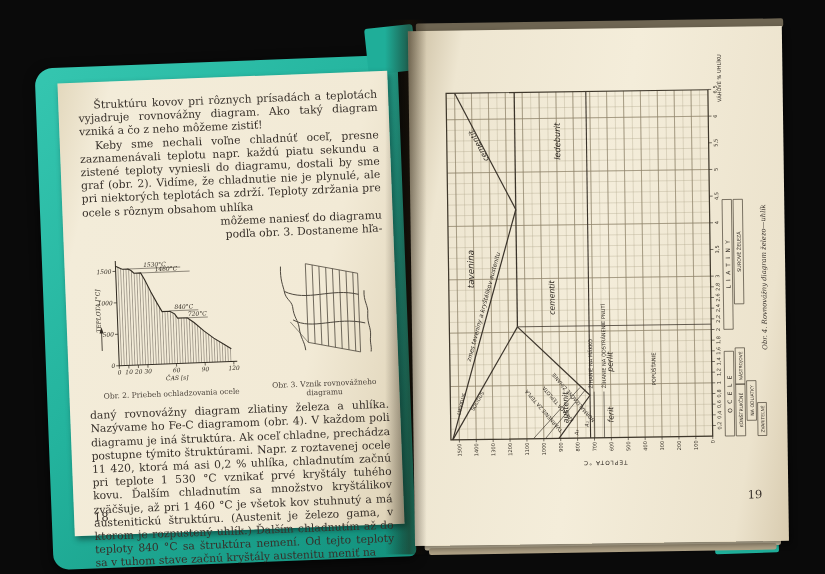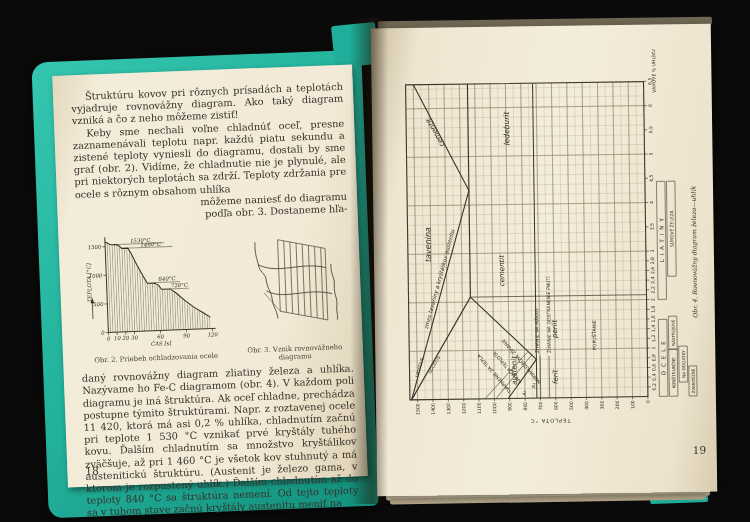--- a/index.html
+++ b/index.html
@@ -35,21 +35,21 @@
   .ptext{margin:0;font-size:9.8px;line-height:12.2px;text-align:justify;color:#37302a;}
   .indent{text-indent:14px;}
   .wrapline{font-size:9.8px;line-height:12.2px;text-align:right;color:#37302a;}
   .figs{display:flex;align-items:flex-start;margin-top:4px;margin-bottom:4px;}
   .figblock{text-align:center;}
   .figblock.f2{width:150px;}
   .figblock.f3{width:104px;margin-left:12px;padding-top:6px;}
   .figcap{font-size:6.8px;color:#4a423a;margin-top:3px;line-height:1.1;}
   .pageno{position:absolute;font-size:10.5px;color:#37302a;}
   .pn-left{left:18px;bottom:10px;}
-  .pn-right{left:316px;top:420px;}
+  .pn-right{left:303px;top:420px;}
   
   .fec-wrap{position:absolute;left:24px;top:22px;width:300px;height:380px;}
   .fec-inner{position:absolute;left:-40px;top:40px;width:380px;height:300px;transform:rotate(-90deg);}
   
   .t2{font-family:"DejaVu Serif",serif;font-style:italic;font-size:5.8px;fill:#332d24;}
   .t4{font-family:"DejaVu Sans",sans-serif;font-size:4.6px;fill:#332d24;}
   .f4i{font-family:"DejaVu Sans",sans-serif;font-style:italic;fill:#2f2922;}
   .f4u{font-family:"DejaVu Sans",sans-serif;fill:#2f2922;}
   .f4cap{font-family:"DejaVu Serif",serif;font-style:italic;fill:#37302a;}
   .ann2{font-family:"DejaVu Serif",serif;font-style:italic;font-size:5.8px;fill:#332d24;}

